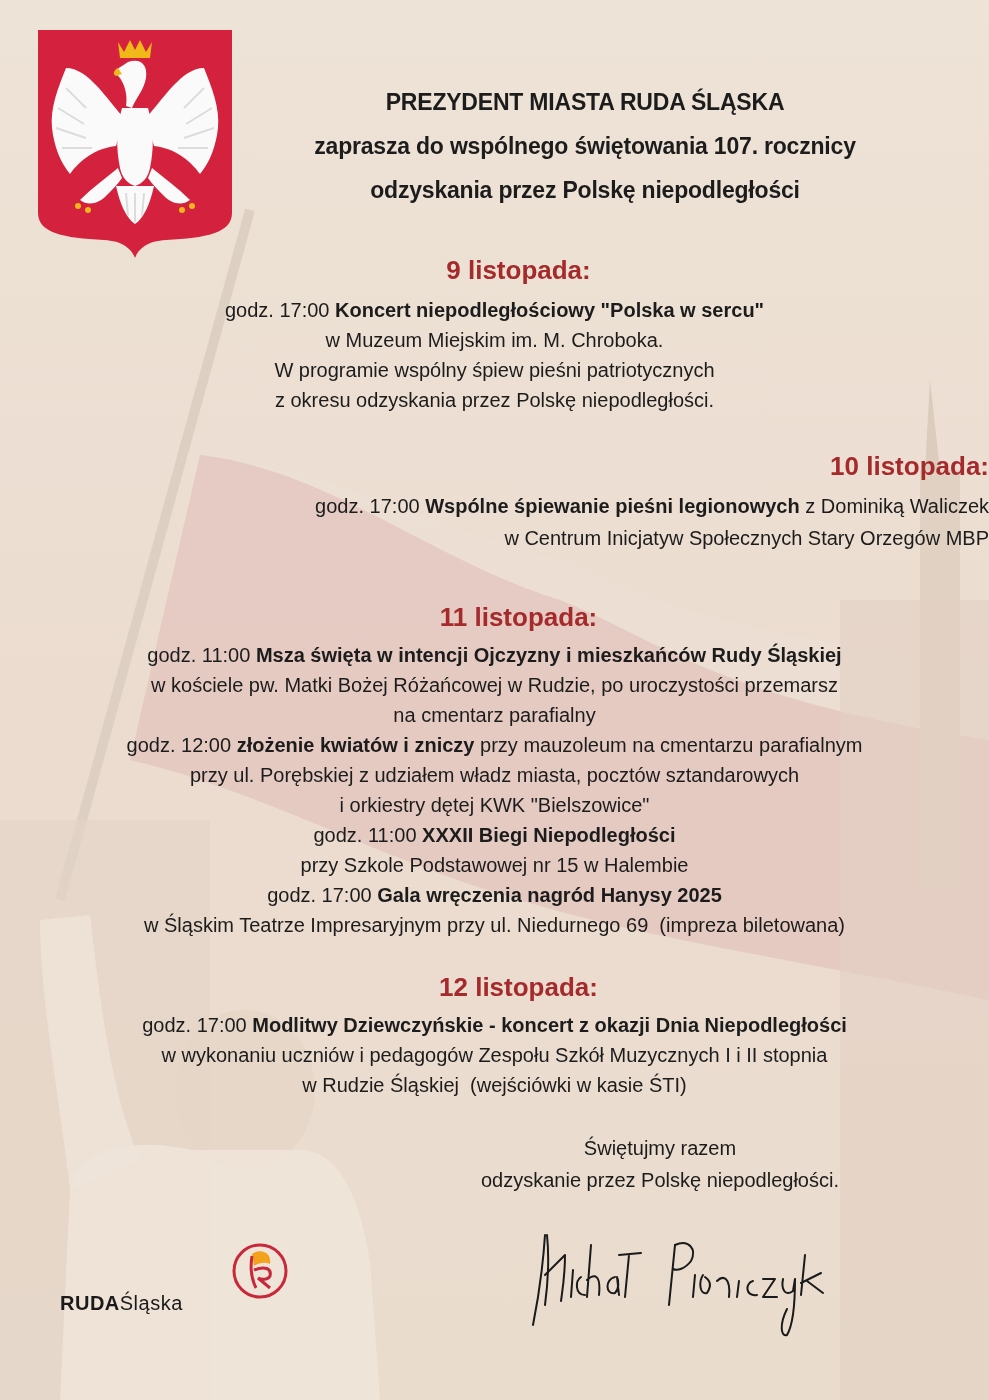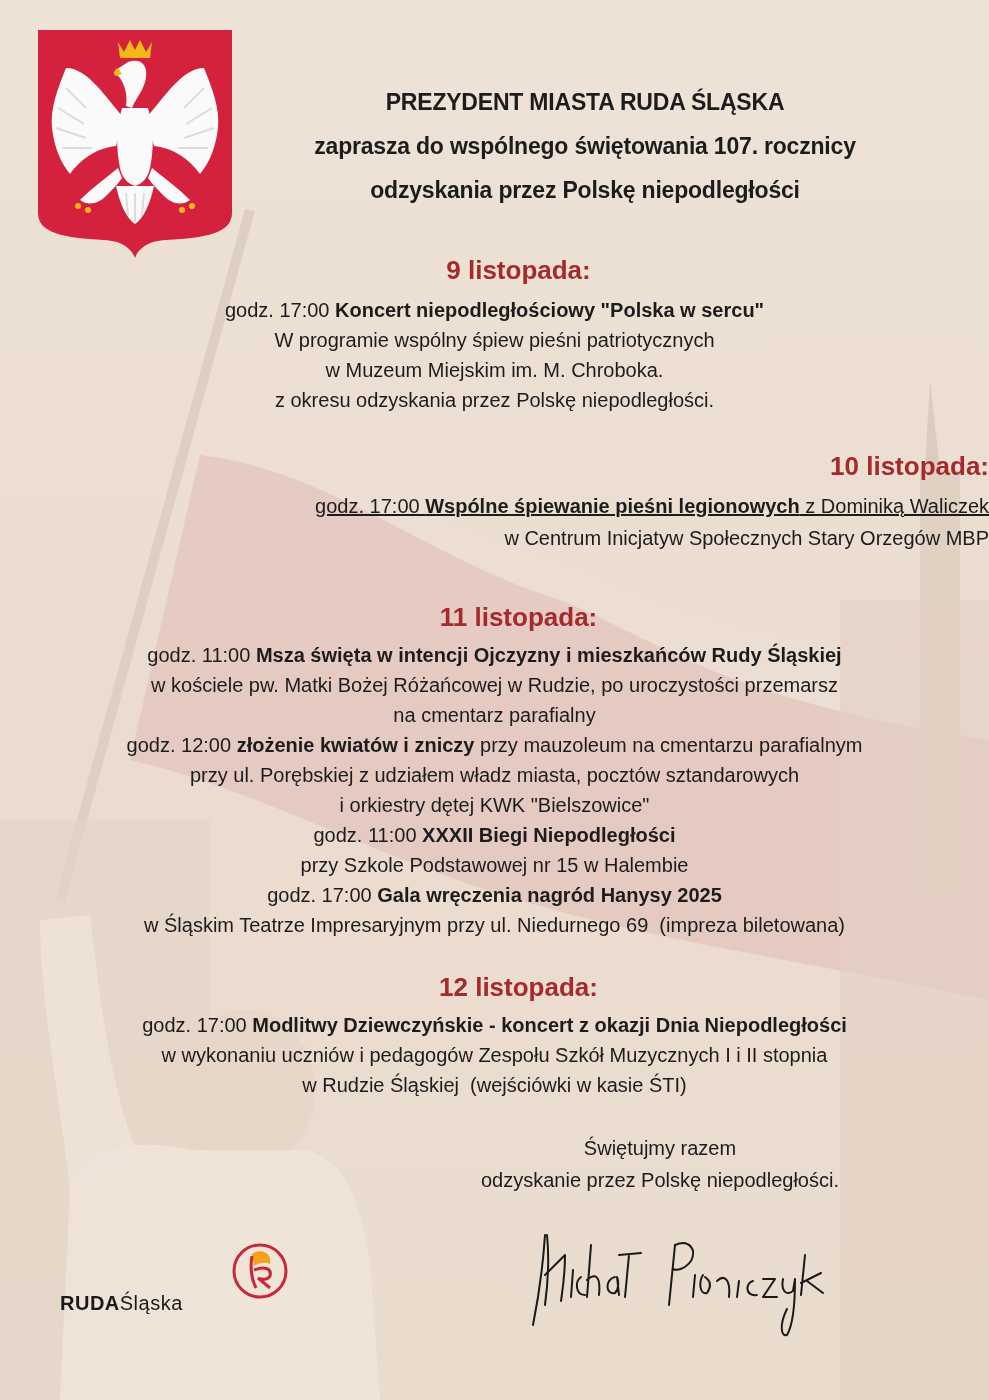--- a/index.html
+++ b/index.html
@@ -98,30 +98,30 @@
   <div class="header">
     <div class="l1">PREZYDENT MIASTA RUDA ŚLĄSKA</div>
     <div class="l2">zaprasza do wspólnego świętowania  107. rocznicy</div>
     <div class="l3">odzyskania przez Polskę niepodległości</div>
   </div>
 
   <div class="day" style="top:253px;">
     <div class="day-title">9 listopada:</div>
     <div style="margin-top:8px;">
       <div class="line"><span>godz. 17:00 </span><b>Koncert niepodległościowy "Polska w sercu"</b><span></span></div>
+      <div class="line"><span>w Muzeum Miejskim im. M. Chroboka.</span></div>
       <div class="line"><span>W programie wspólny śpiew pieśni patriotycznych</span></div>
-      <div class="line"><span>w Muzeum Miejskim im. M. Chroboka.</span></div>
       <div class="line"><span>z okresu odzyskania przez Polskę niepodległości.</span></div>
     </div>
   </div>
 
   <div class="day" style="top:449px;text-align:right;">
     <div class="day-title">10 listopada:</div>
     <div style="margin-top:6px;">
-      <div class="line" style="line-height:34px;text-decoration:underline;"><span>godz. 17:00 </span><b>Wspólne śpiewanie pieśni legionowych</b><span> z Dominiką Waliczek</span></div>
+      <div class="line" style="line-height:34px;"><span>godz. 17:00 </span><b>Wspólne śpiewanie pieśni legionowych</b><span> z Dominiką Waliczek</span></div>
       <div class="line" style="line-height:30px;"><span>w Centrum Inicjatyw Społecznych Stary Orzegów MBP</span></div>
     </div>
   </div>
 
   <div class="day" style="top:600px;">
     <div class="day-title">11 listopada:</div>
     <div style="margin-top:6px;">
       <div class="line"><span>godz. 11:00 </span><b>Msza święta w intencji Ojczyzny i mieszkańców Rudy Śląskiej</b><span></span></div>
       <div class="line"><span>w kościele pw. Matki Bożej Różańcowej w Rudzie, po uroczystości przemarsz</span></div>
       <div class="line"><span>na cmentarz parafialny</span></div>

